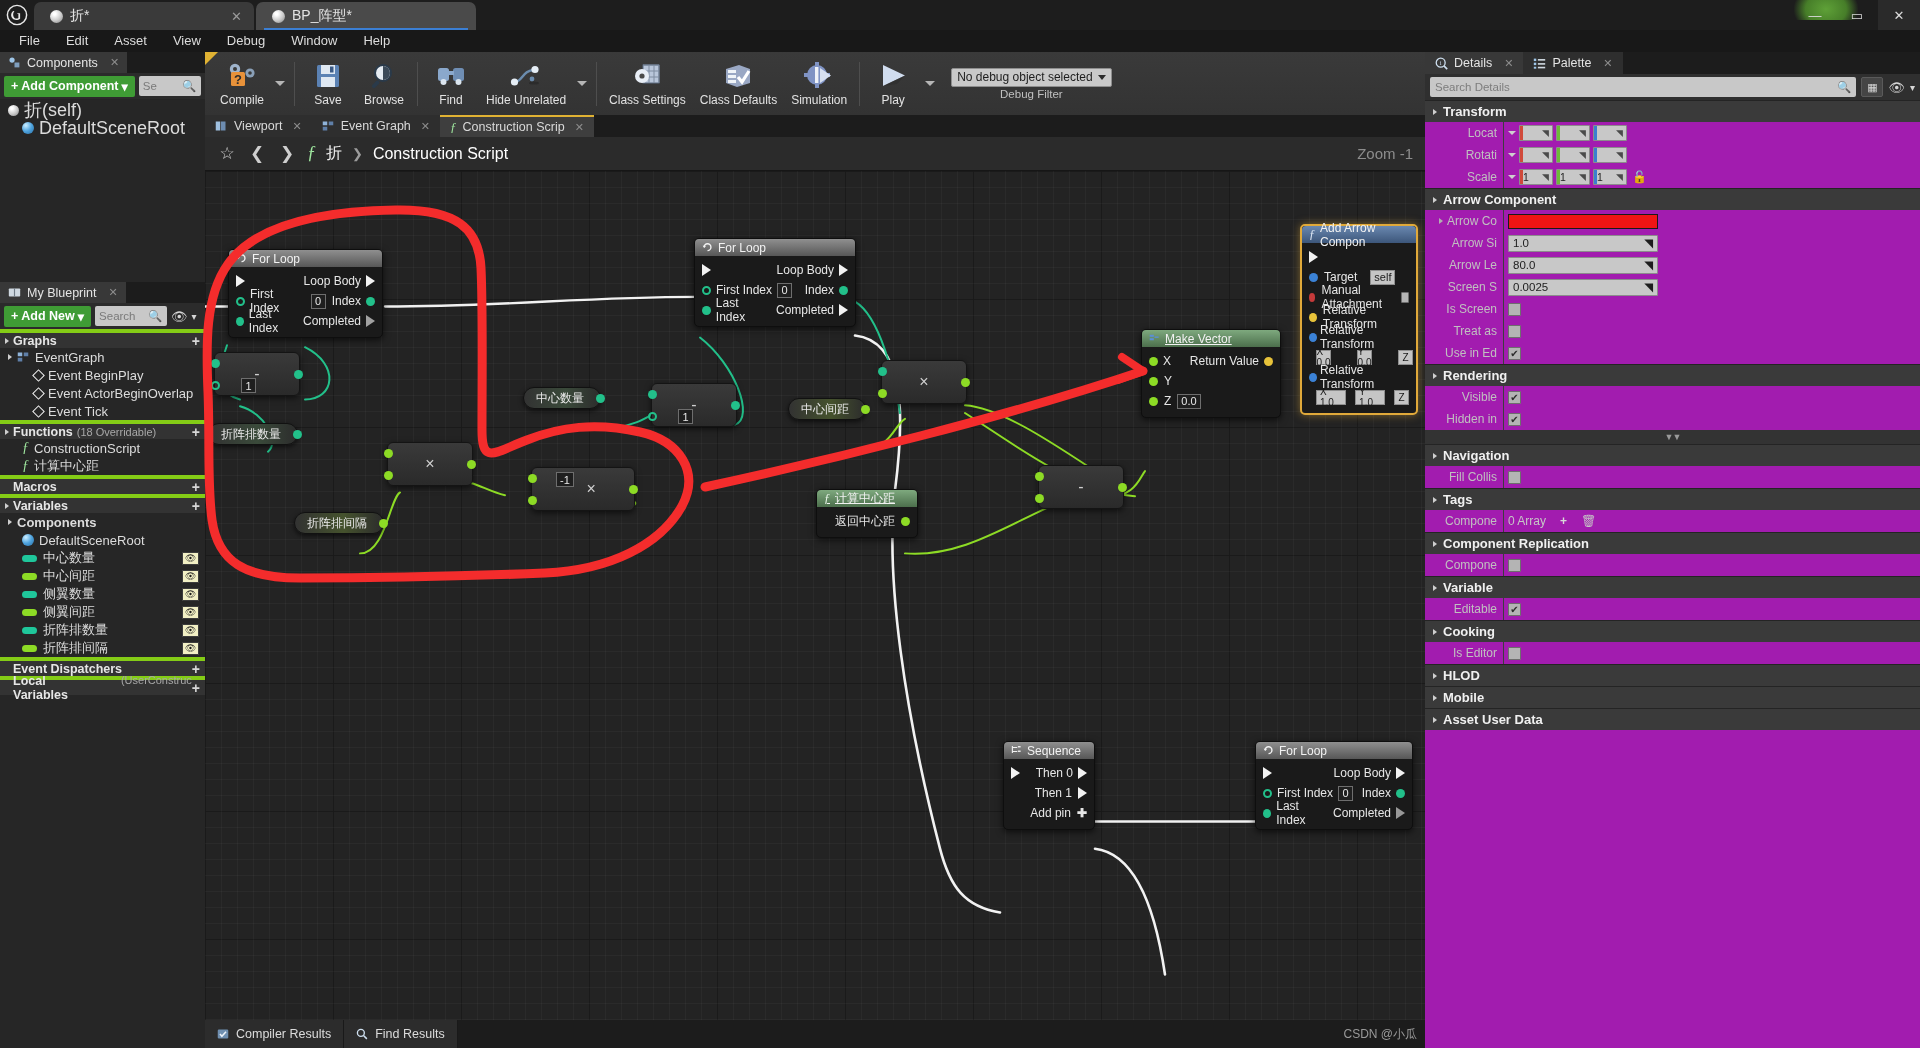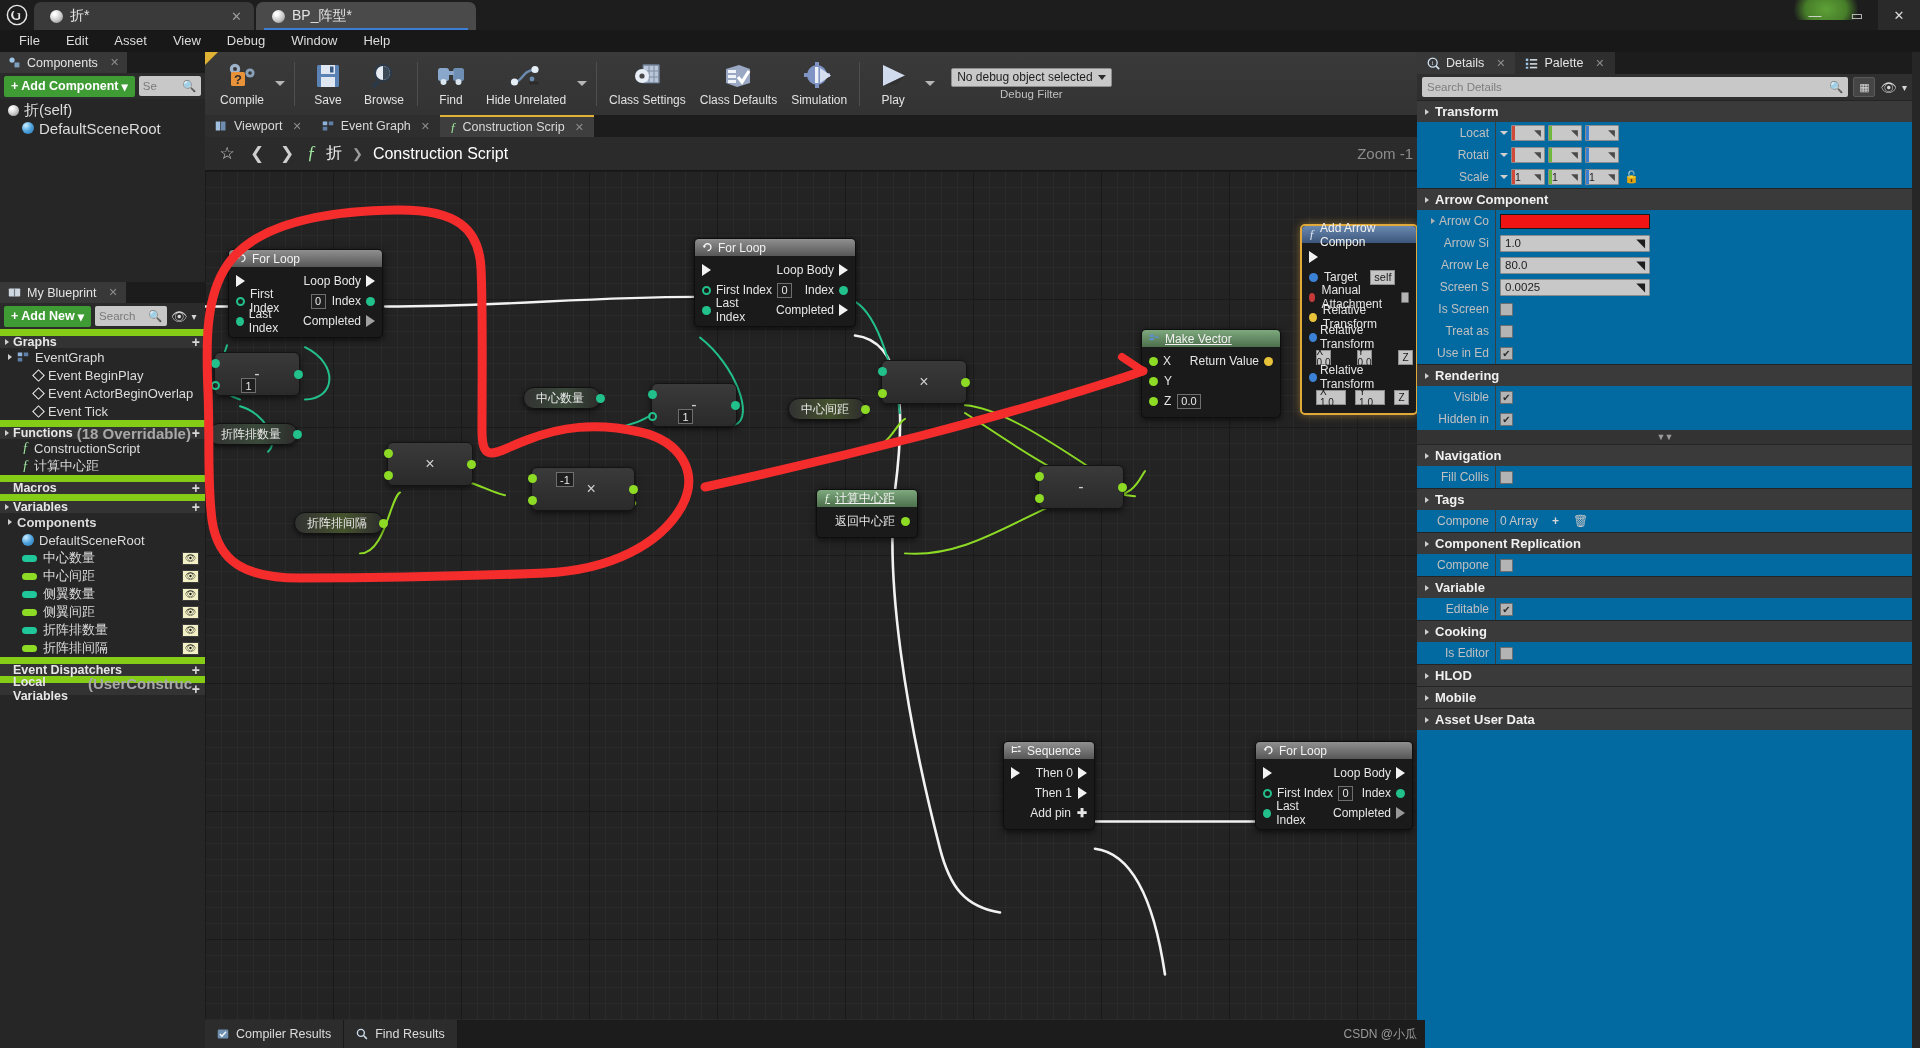--- a/index.html
+++ b/index.html
@@ -51,30 +51,30 @@
   .mini-ico { width:13px; height:13px; display:inline-block; }
 
   .toolrow { height:26px; display:flex; align-items:center; gap:4px; padding:3px 4px; background:#2b2b2b; }
   .green-btn { background:#3f9c35; color:#fff; font-size:12.5px; font-weight:bold;
      height:21px; display:flex; align-items:center; padding:0 7px; border-radius:2px; gap:3px; }
   .search-box { flex:1; height:20px; background:#c8c8c8; color:#7a7a7a; font-size:11.5px;
      display:flex; align-items:center; padding:0 4px; border-radius:2px; justify-content:space-between; }
   .sq-btn { width:22px; height:20px; background:#454545; border:1px solid #5a5a5a;
      display:flex; align-items:center; justify-content:center; border-radius:2px; font-size:11px; }
 
-  .tree { padding:2px 0; font-size:15px; }
+  .tree { padding:2px 0; font-size:18px; }
   .tree-row { height:18px; display:flex; align-items:center; gap:5px; padding-left:8px; color:#dcdcdc; }
   .tree-row.indent1 { padding-left:22px; }
   .tree-row.indent2 { padding-left:34px; }
 
   .section-hdr { height:19px; display:flex; align-items:center; justify-content:space-between;
      background:#333333; padding:0 5px 0 5px; font-size:12.5px; font-weight:bold; color:#e6e6e6;
-     border-top:7px solid #84cc16; }
+     border-top:4px solid #84cc16; }
   .section-hdr .plus { color:#d8d8d8; font-size:14px; font-weight:bold; }
-  .section-hdr .sub { font-weight:bold; color:#a8a8a8; font-size:15px; }
+  .section-hdr .sub { font-weight:normal; color:#a8a8a8; font-size:11px; }
   .tri { width:0;height:0;border-left:4px solid #cfcfcf;border-top:3.5px solid transparent;
      border-bottom:3.5px solid transparent; display:inline-block; }
   .tri.down { border-left:4px solid transparent;border-right:4px solid transparent;
      border-top:4px solid #cfcfcf; border-bottom:none; }
 
   .diamond { width:9px; height:9px; border:1.5px solid #f2f2f2; transform:rotate(45deg);
      display:inline-block; }
   .fx { font-family:"Liberation Serif", serif; font-style:italic; color:#9ee59e; font-size:14px; }
   .varpill { width:15px; height:7px; border-radius:4px; display:inline-block; }
   .eye-badge { width:17px; height:13px; background:#f2f0c4; border:1px solid #3c3c3c;
@@ -172,21 +172,21 @@
   .mathnode { position:absolute; width:86px; height:44px; border-radius:6px;
      background:linear-gradient(#3a3a3a,#2a2a2a); border:1px solid #141414;
      box-shadow:0 2px 6px rgba(0,0,0,.6); }
   .mathnode .op { position:absolute; left:50%; top:50%; transform:translate(-50%,-50%);
      color:#cfcfcf; font-size:16px; }
   .mathnode .p { position:absolute; width:9px; height:9px; border-radius:50%; }
 
   svg.wires { position:absolute; left:0; top:0; width:100%; height:100%; pointer-events:none; }
 
   
-  .right-col { position:absolute; right:8px; top:52px; width:495px; bottom:0; background:#0369a1; }
+  .right-col { position:absolute; right:0; top:52px; width:495px; bottom:0; background:#a21caf; }
   .d-tabbar { height:22px; background:#1c1c1c; display:flex; align-items:center; }
   .d-tab { height:22px; display:flex; align-items:center; gap:6px; padding:0 10px;
      font-size:12.5px; color:#e4e4e4; background:#383838; }
   .d-tab .tab-x { color:#8d8d8d; font-size:11px; margin-left:6px; }
   .d-search { height:26px; display:flex; align-items:center; gap:5px; padding:3px 5px; background:#2f2f2f; }
   .d-search .sfield { flex:1; height:20px; background:#c8c8c8; color:#7d7d7d; font-size:11.5px;
      display:flex; align-items:center; justify-content:space-between; padding:0 5px; border-radius:2px; }
   .cat-hdr { height:22px; background:#3a3a3a; display:flex; align-items:center; gap:6px;
      padding:0 8px; font-size:13px; font-weight:bold; color:#f0f0f0; border-top:1px solid #242424; }
   .prop-row { height:22px; display:flex; align-items:center; font-size:12px; color:#c6c6c6; }

